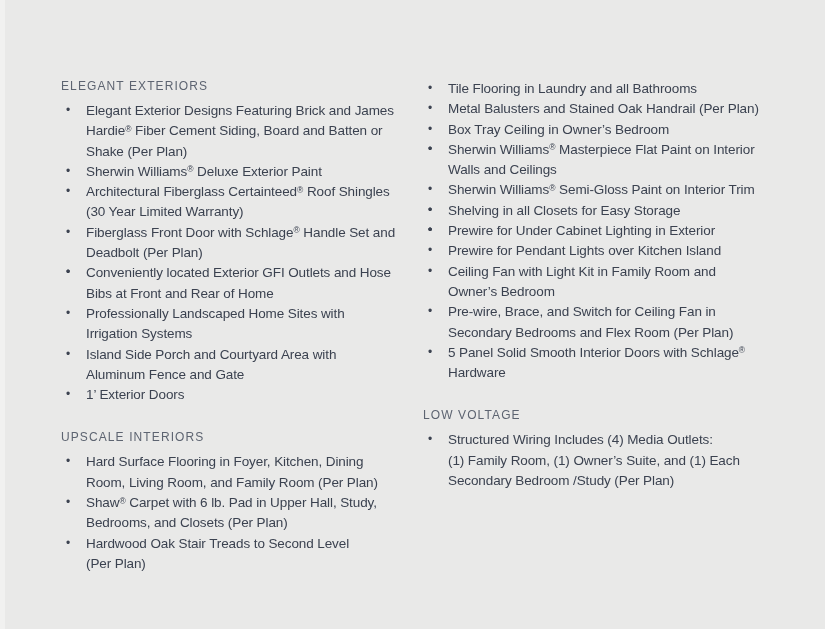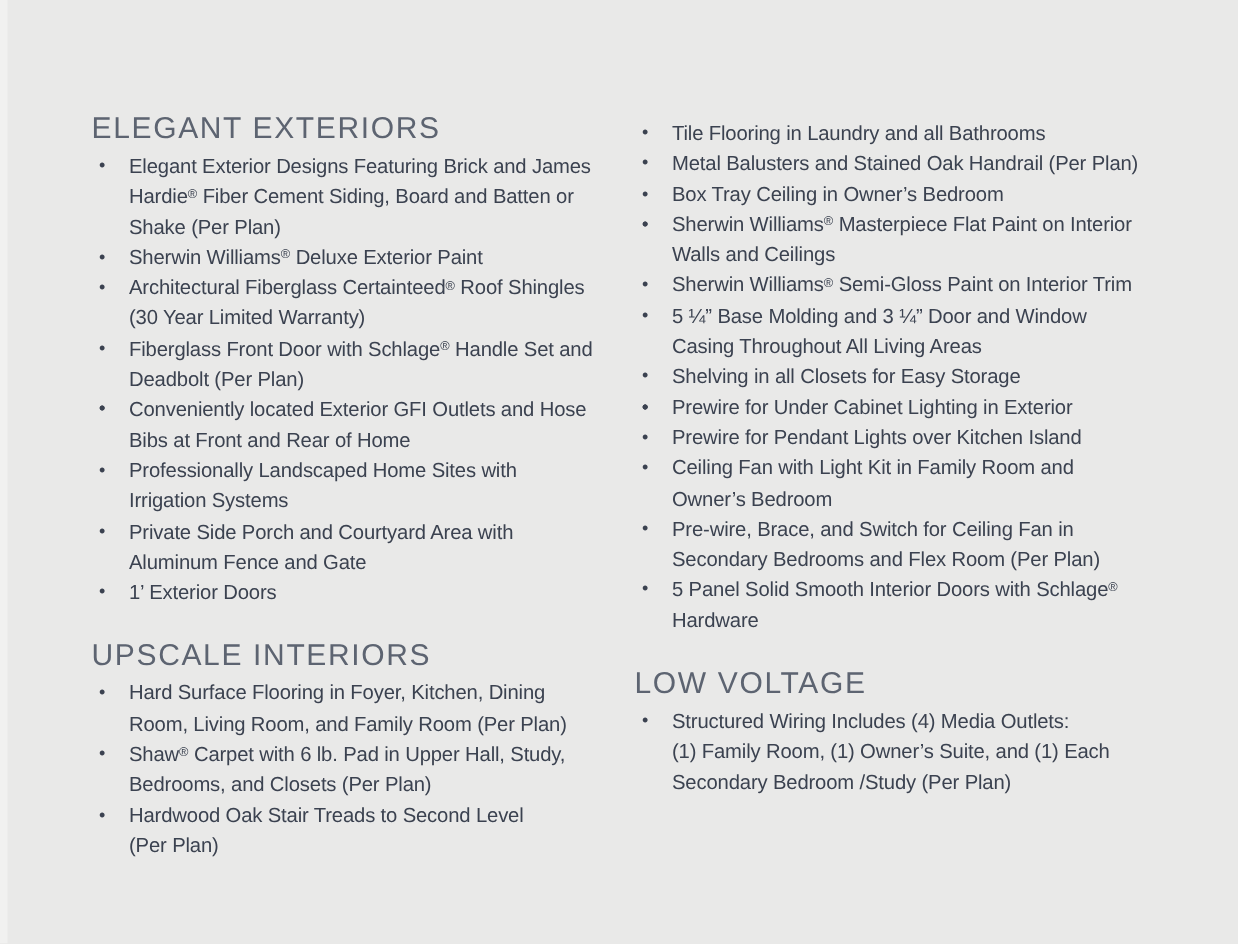--- a/index.html
+++ b/index.html
@@ -26,21 +26,21 @@
     align-items: flex-start;
     padding: 74px 0 0 61px;
     box-sizing: border-box;
   }
   .col { flex: 0 0 auto; box-sizing: border-box; }
   .col-left  { width: 352px; margin-right: 10px; }
   .col-right { width: 384px; padding-top: 5px; }
   .block + .block { margin-top: 20px; }
   .heading {
     margin: 0 0 3px 0;
-    font-size: 20px;
+    font-size: 12px;
     font-weight: 500;
     letter-spacing: 1.1px;
     line-height: 24px;
     color: #5d6471;
   }
   .items { list-style: none; margin: 0; padding: 0; }
   .item {
     position: relative;
     padding-left: 25px;
     font-size: 13.5px;
@@ -80,21 +80,21 @@
             <li class="item"><span class="bullet">•</span><span class="text rich">Sherwin Williams<sup class="reg">®</sup> Deluxe Exterior Paint</span></li>
             <li class="item"><span class="bullet">•</span><span class="text rich">Architectural Fiberglass Certainteed<sup class="reg">®</sup> Roof Shingles
 (30 Year Limited Warranty)</span></li>
             <li class="item"><span class="bullet">•</span><span class="text rich">Fiberglass Front Door with Schlage<sup class="reg">®</sup> Handle Set and
 Deadbolt (Per Plan)</span></li>
             <li class="item"><span class="bullet">•</span></li>
             <li class="item"><span class="bullet">•</span><span class="text rich">Conveniently located Exterior GFI Outlets and Hose
 Bibs at Front and Rear of Home</span></li>
             <li class="item"><span class="bullet">•</span><span class="text rich">Professionally Landscaped Home Sites with
 Irrigation Systems</span></li>
-            <li class="item"><span class="bullet">•</span><span class="text rich">Private Side Porch and Courtyard Area with
+            <li class="item"><span class="bullet">•</span><span class="text rich">Island Side Porch and Courtyard Area with
 Aluminum Fence and Gate</span></li>
             <li class="item"><span class="bullet">•</span><span class="text rich">1’ Exterior Doors</span></li>
           </ul>
         </section>
         <section class="block">
           <h2 class="heading">UPSCALE INTERIORS</h2>
           <ul class="items">
             <li class="item"><span class="bullet">•</span><span class="text rich">Hard Surface Flooring in Foyer, Kitchen, Dining
 Room, Living Room, and Family Room (Per Plan)</span></li>
             <li class="item"><span class="bullet">•</span><span class="text rich">Shaw<sup class="reg">®</sup> Carpet with 6 lb. Pad in Upper Hall, Study,
@@ -107,22 +107,21 @@
     <div class="col col-right">
         <section class="block">
           <ul class="items">
             <li class="item"><span class="bullet">•</span><span class="text rich">Tile Flooring in Laundry and all Bathrooms</span></li>
             <li class="item"><span class="bullet">•</span><span class="text rich">Metal Balusters and Stained Oak Handrail (Per Plan)</span></li>
             <li class="item"><span class="bullet">•</span><span class="text rich">Box Tray Ceiling in Owner’s Bedroom</span></li>
             <li class="item"><span class="bullet">•</span></li>
             <li class="item"><span class="bullet">•</span><span class="text rich">Sherwin Williams<sup class="reg">®</sup> Masterpiece Flat Paint on Interior
 Walls and Ceilings</span></li>
             <li class="item"><span class="bullet">•</span><span class="text rich">Sherwin Williams<sup class="reg">®</sup> Semi-Gloss Paint on Interior Trim</span></li>
-            <li class="item"><span class="bullet">•</span><span class="text rich">5 ¼” Base Molding and 3 ¼” Door and Window
-Casing Throughout All Living Areas</span></li>
+            <li class="item"><span class="bullet">•</span></li>
             <li class="item"><span class="bullet">•</span><span class="text rich">Shelving in all Closets for Easy Storage</span></li>
             <li class="item"><span class="bullet">•</span></li>
             <li class="item"><span class="bullet">•</span></li>
             <li class="item"><span class="bullet">•</span><span class="text rich">Prewire for Under Cabinet Lighting in Exterior</span></li>
             <li class="item"><span class="bullet">•</span><span class="text rich">Prewire for Pendant Lights over Kitchen Island</span></li>
             <li class="item"><span class="bullet">•</span><span class="text rich">Ceiling Fan with Light Kit in Family Room and
 Owner’s Bedroom</span></li>
             <li class="item"><span class="bullet">•</span><span class="text rich">Pre-wire, Brace, and Switch for Ceiling Fan in
 Secondary Bedrooms and Flex Room (Per Plan)</span></li>
             <li class="item"><span class="bullet">•</span><span class="text rich">5 Panel Solid Smooth Interior Doors with Schlage<sup class="reg">®</sup>

